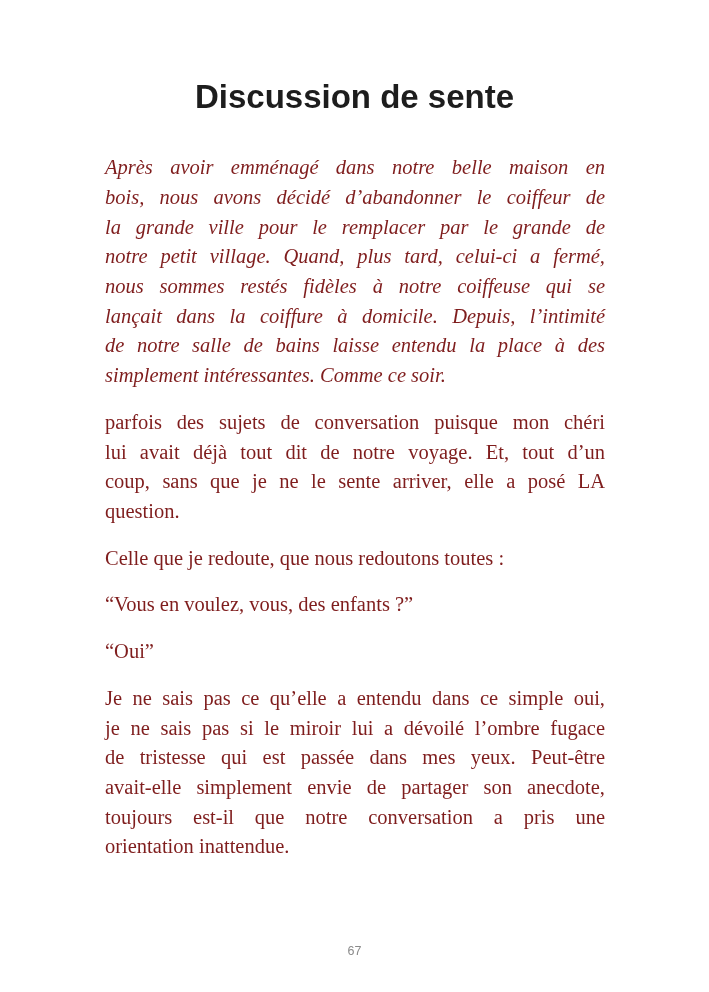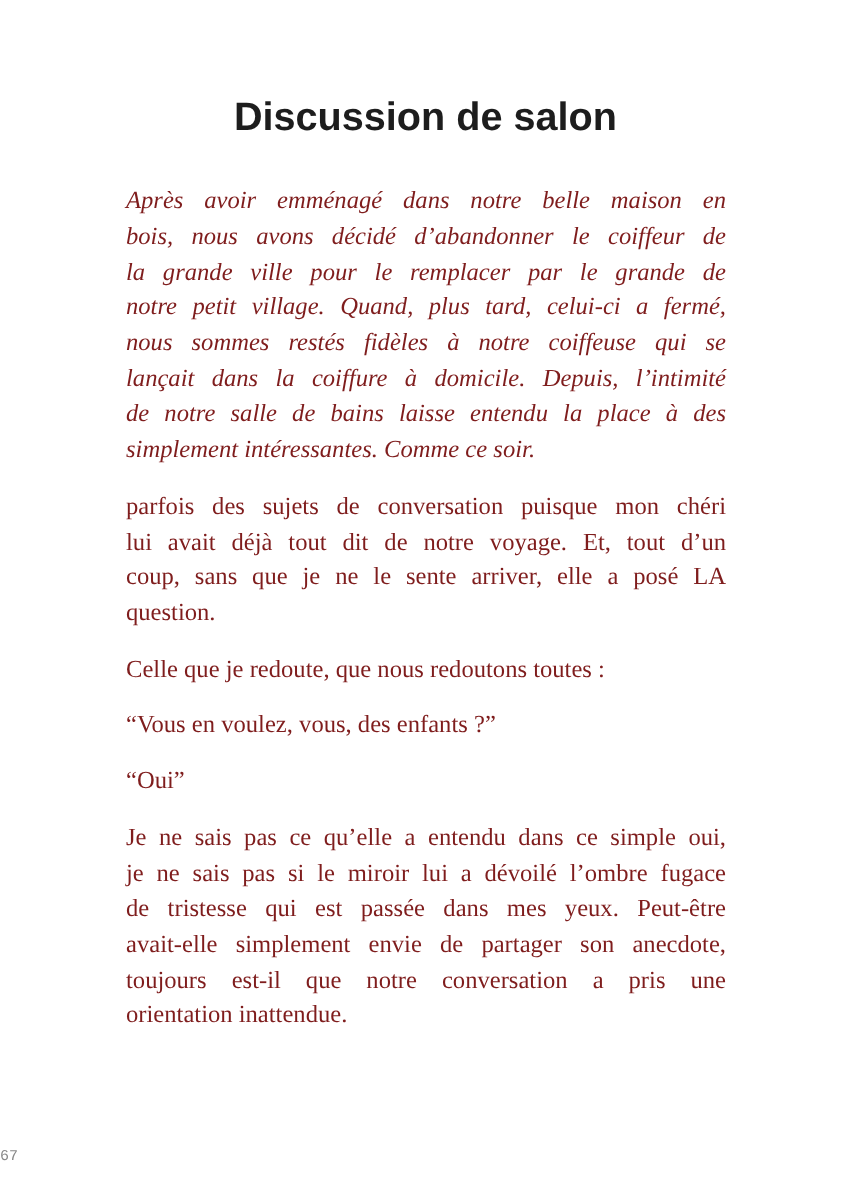--- a/index.html
+++ b/index.html
@@ -41,31 +41,32 @@
     text-align: justify;
     text-align-last: justify;
   }
   .line.last {
     text-align-last: left;
   }
   .pageno {
     position: absolute;
     left: 0;
     right: 0;
-    bottom: 21px;
+    bottom: 34px;
+    text-align: center;
     font-size: 12.5px;
     color: #8a8a8a;
-    font-family: Liberation Mono, monospace;
+    font-family: Liberation Sans, sans-serif;
   }
 </style>
 </head>
 <body>
 
 <div class="page">
-  <h1 class="title">Discussion de salon</h1>
+  <h1 class="title">Discussion de sente</h1>
 
   <div class="content">
       <div class="para italic">
         <div class="line">Après avoir emménagé dans notre belle maison en</div>
         <div class="line">bois, nous avons décidé d’abandonner le coiffeur de</div>
         <div class="line">la grande ville pour le remplacer par le grande de</div>
         <div class="line">notre petit village. Quand, plus tard, celui-ci a fermé,</div>
         <div class="line">nous sommes restés fidèles à notre coiffeuse qui se</div>
         <div class="line">lançait dans la coiffure à domicile. Depuis, l’intimité</div>
         <div class="line">de notre salle de bains laisse entendu la place à des</div>

